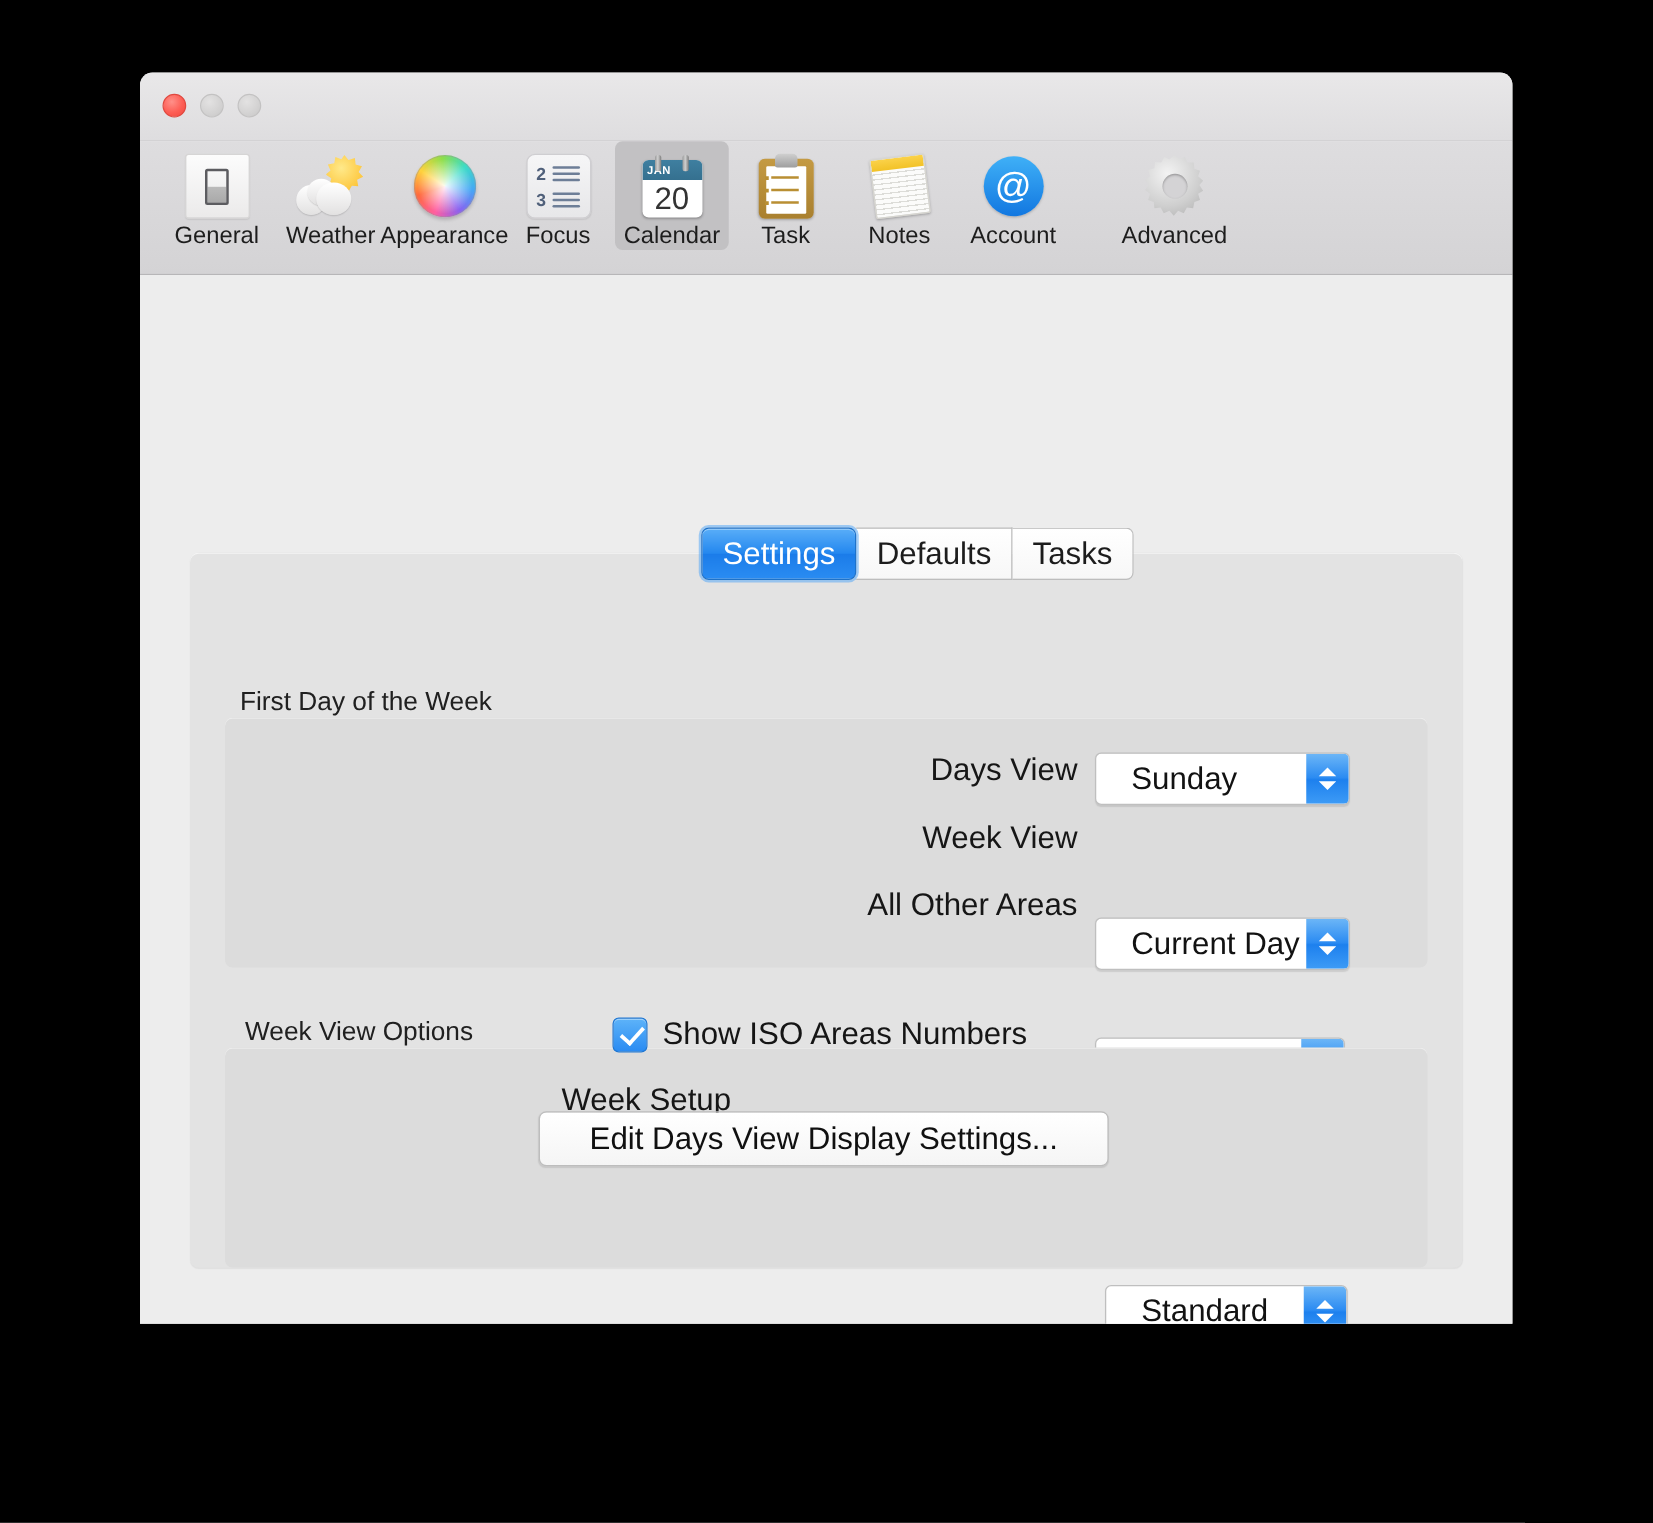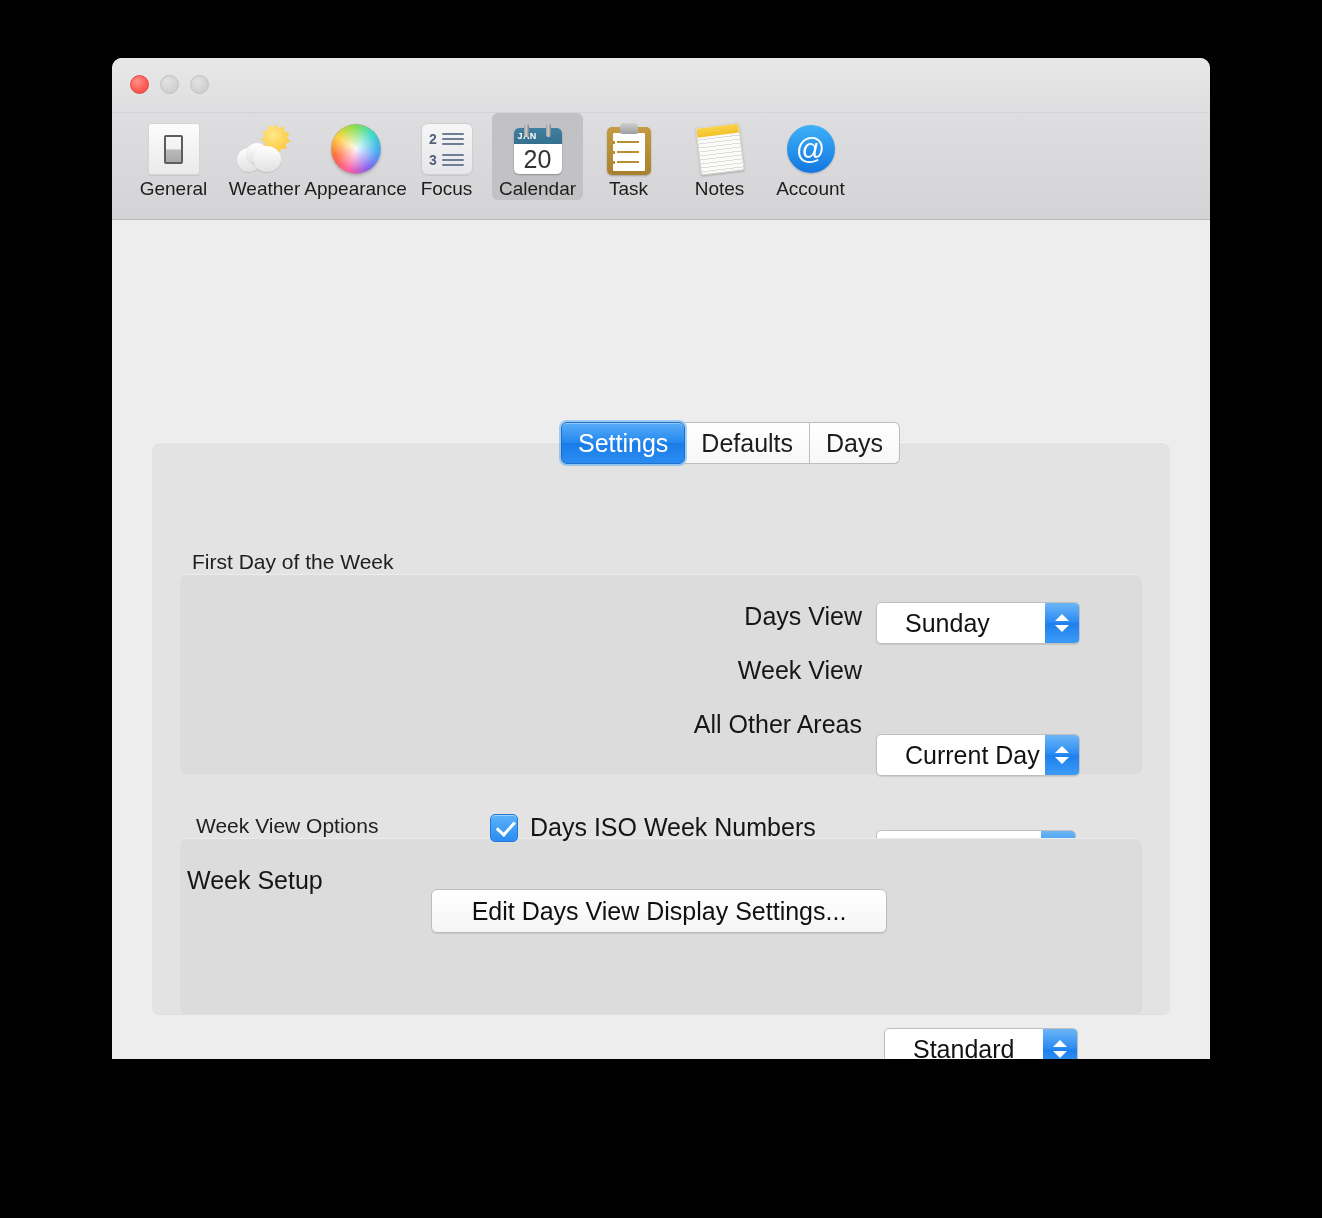--- a/index.html
+++ b/index.html
@@ -527,20 +527,29 @@
       <div class="tb-item">
         <div class="tb-icon">
           <div class="ic-account">@</div>
         </div>
         <div class="tb-label">Account</div>
       </div>
 
       <div class="tb-gap"></div>
 
 
+      <div class="tb-item">
+        <div class="tb-icon">
+          <div class="ic-advanced">
+              <div class="gear"></div>
+              <div class="hole"></div>
+            </div>
+        </div>
+        <div class="tb-label">Advanced</div>
+      </div>
 
     </div>
 
     <div class="content">
 
       <div class="panel">
 
         <div class="group-title" style="left:40px; top:108px;">First Day of the Week</div>
         <div class="group-box" style="left:28px; top:132px; width:962px; height:200px;"></div>
 
@@ -573,44 +582,44 @@
           <span class="val">Sunday</span>
           <span class="arrows">
             <span class="ch up"></span>
               <span class="ch down"></span>
           </span>
         </div>
 
         <div class="group-title" style="left:44px; top:372px;">Week View Options</div>
         <div class="group-box" style="left:28px; top:396px; width:962px; height:176px;"></div>
 
-        <div class="row" style="left:35px; top:424px; width:690px; justify-content:flex-start;">
+        <div class="row" style="left:20px; top:424px; width:690px; justify-content:center;">
           <div class="row-label">Week Setup</div>
         </div>
         <div class="popup" style="left:732px; top:424px; width:194px;">
           <span class="val">Standard</span>
           <span class="arrows">
             <span class="ch up"></span>
               <span class="ch down"></span>
           </span>
         </div>
 
 
       </div>
 
       <div class="segmented">
         <div class="seg active">Settings</div>
         <div class="seg">Defaults</div>
-        <div class="seg">Days</div>
+        <div class="seg">Tasks</div>
       </div>
 
       <div class="checkrow" style="left:378px; top:593px;">
         <div class="checkbox">
             <div class="tick"></div>
           </div>
-        <div class="checklabel">Days ISO Week Numbers</div>
+        <div class="checklabel">Show ISO Areas Numbers</div>
       </div>
 
       <div class="pushbtn" style="left:319px; top:669px; width:456px;">Edit Days View Display Settings...</div>
 
     </div>
   </div>
 </div>
 
 </body></html>

